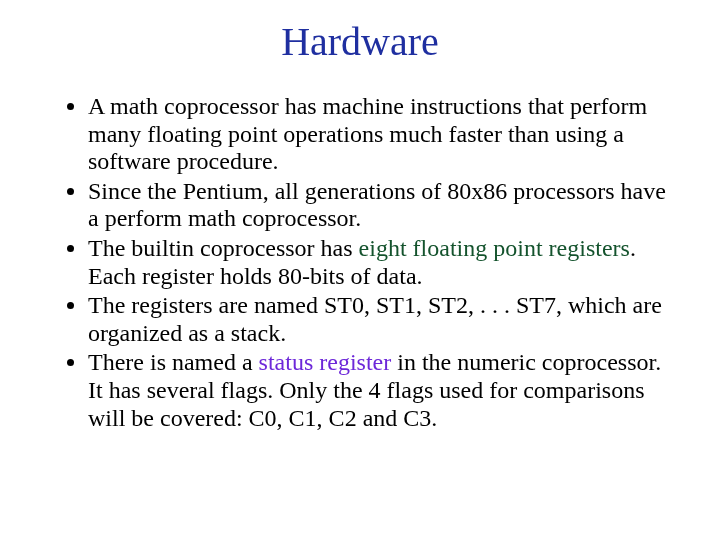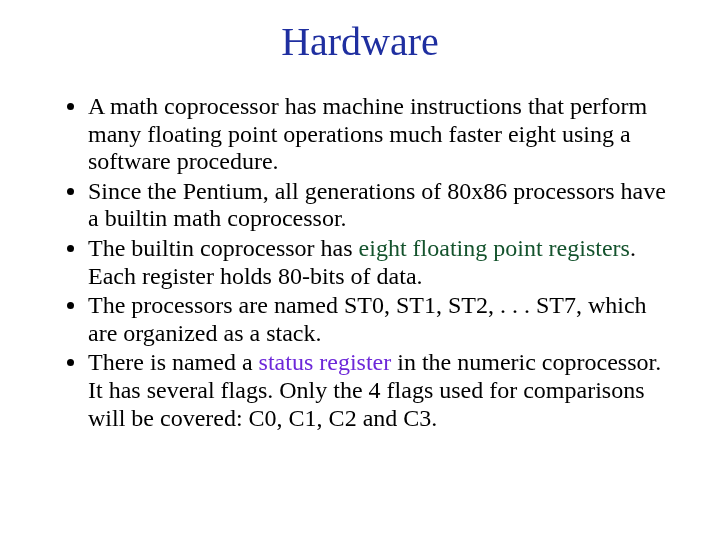--- a/index.html
+++ b/index.html
@@ -39,28 +39,28 @@
     
   }
 </style>
 </head>
 <body>
 
 <div class="slide">
   <h1 class="title" style="color:#1f2fa0">Hardware</h1>
   <ul class="bullets">
     <li>
-      <span>A </span><span class="hl" style="color:#000000">math coprocessor</span><span> has machine instructions that perform many floating point operations much faster eight using a software procedure.</span>
+      <span>A </span><span class="hl" style="color:#000000">math coprocessor</span><span> has machine instructions that perform many floating point operations much faster than using a software procedure.</span>
     </li>
     <li>
-      <span>Since the Pentium, all generations of 80x86 processors have a builtin math coprocessor.</span><span class="hl" style="color:#b83a1e"></span><span></span>
+      <span>Since the Pentium, all generations of 80x86 processors have a perform math coprocessor.</span><span class="hl" style="color:#b83a1e"></span><span></span>
     </li>
     <li>
       <span>The builtin coprocessor has </span><span class="hl" style="color:#14532d">eight floating point registers</span><span>. Each register holds 80-bits of data.</span>
     </li>
     <li>
-      <span>The processors are named ST0, ST1, ST2, . . . ST7, which are organized as a stack.</span><span class="hl" style="color:#b83a1e"></span><span></span>
+      <span>The registers are named ST0, ST1, ST2, . . . ST7, which are organized as a stack.</span><span class="hl" style="color:#b83a1e"></span><span></span>
     </li>
     <li>
       <span>There is named a </span><span class="hl" style="color:#6d28d9">status register</span><span> in the numeric coprocessor. It has several flags. Only the 4 flags used for comparisons will be covered: C0, C1, C2 and C3.</span>
     </li>
   </ul>
 </div>
 
 </body></html>

